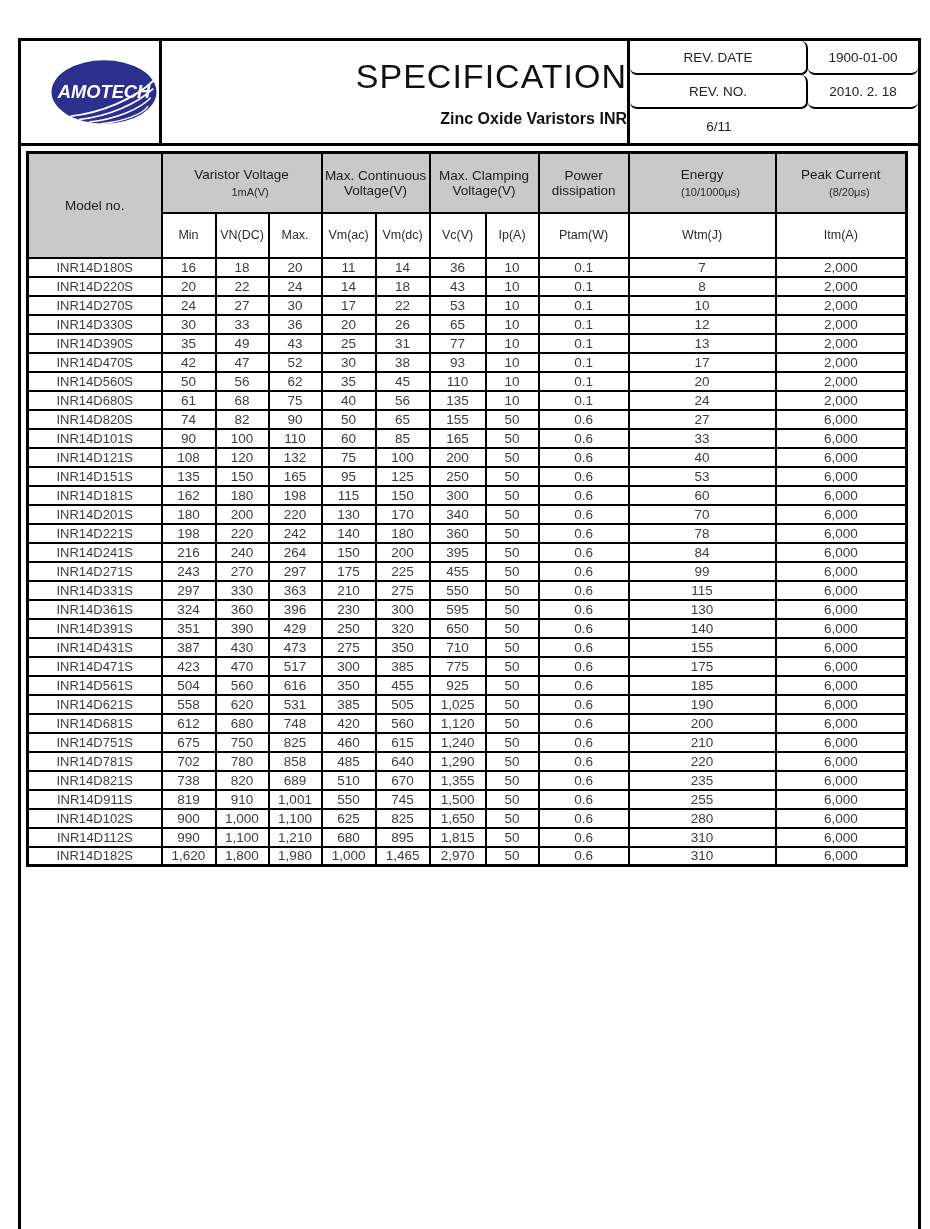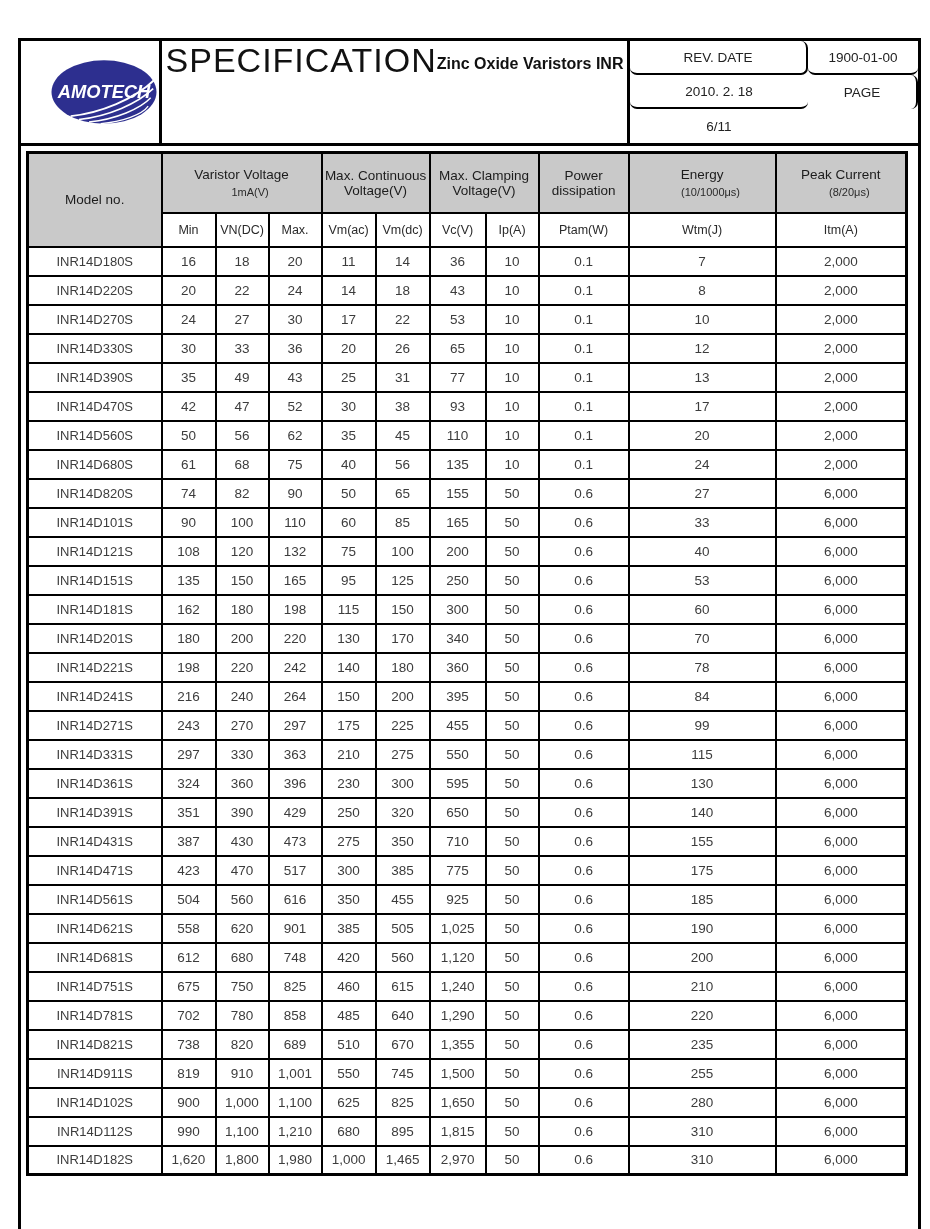--- a/index.html
+++ b/index.html
@@ -27,21 +27,21 @@
     border-bottom:3px solid #000;
   }
   .logo-cell{
     grid-row:1/4;grid-column:1;
     border-right:3px solid #000;
     display:flex;align-items:center;justify-content:center;margin-left:28px;
   }
   .title-cell{
     grid-row:1/4;grid-column:2;
     border-right:3px solid #000;
-    display:flex;flex-direction:row;align-items:flex-start;justify-content:center;
+    display:flex;flex-direction:column;align-items:flex-end;justify-content:center;
   }
   .doc-title{
     font-size:34px;
     letter-spacing:1px;
     color:#111;
   }
   .doc-subtitle{
     font-size:16px;
     font-weight:bold;
     margin-top:14px;
@@ -85,24 +85,24 @@
     overflow:hidden;
   }
   table.spec th{
     background:var(--hdr-gray,#C9C9C9);
     font-weight:normal;
     font-size:13.5px;
     color:#1c1c1c;
   }
   th.model-hdr{background:#fff;font-size:14px;}
   tr.group-row{height:60px;}
-  tr.sub-row{height:34px;}
+  tr.sub-row{height:45px;}
   tr.sub-row th{background:#fff;font-size:12.5px;color:#2a2a2a;}
   .hdr-sub{font-size:11px;margin-top:4px;color:#2a2a2a;padding-left:17px;}
-  table.spec tbody tr{height:29px;}
+  table.spec tbody tr{height:19px;}
   table.spec tbody td{
     font-size:13.5px;
     color:#3c3c3c;
     background:#fff;
   }
   table.spec tbody td.model-cell{font-size:13px;color:#3c3c3c;}
   
   tr.highlight-row td{position:relative;}
   tr.highlight-row td:first-child::after{
     content:"";position:absolute;z-index:4;
@@ -131,22 +131,22 @@
         <text x="66" y="48" text-anchor="middle" font-family="Liberation Sans, sans-serif" font-size="22" font-weight="bold" font-style="italic" fill="#ffffff">AMOTECH</text>
       </svg>
     </div>
     <div class="title-cell">
       <div class="doc-title">SPECIFICATION</div>
       <div class="doc-subtitle">Zinc Oxide Varistors INR</div>
     </div>
 
     <div class="rev-label">REV. DATE</div>
     <div class="rev-value">1900-01-00</div>
+    <div class="rev-label">REV. NO.</div>
     <div class="rev-value">2010. 2. 18</div>
-    <div class="rev-label rev-row-last">PAGE</div>
     <div class="rev-value rev-row-last">6/11</div>
   </div>
 
 
   <div class="spec-table-wrap">
     <table class="spec">
       <colgroup>
         <col style="width:134px">
           <col style="width:54px">
           <col style="width:53px">
@@ -488,21 +488,21 @@
             <td>925</td>
             <td>50</td>
             <td>0.6</td>
             <td>185</td>
             <td>6,000</td>
           </tr>
           <tr>
             <td class="model-cell">INR14D621S</td>
             <td>558</td>
             <td>620</td>
-            <td>901</td>
+            <td>531</td>
             <td>385</td>
             <td>505</td>
             <td>1,025</td>
             <td>50</td>
             <td>0.6</td>
             <td>190</td>
             <td>6,000</td>
           </tr>
           <tr class="highlight-row">
             <td class="model-cell">INR14D681S</td>

